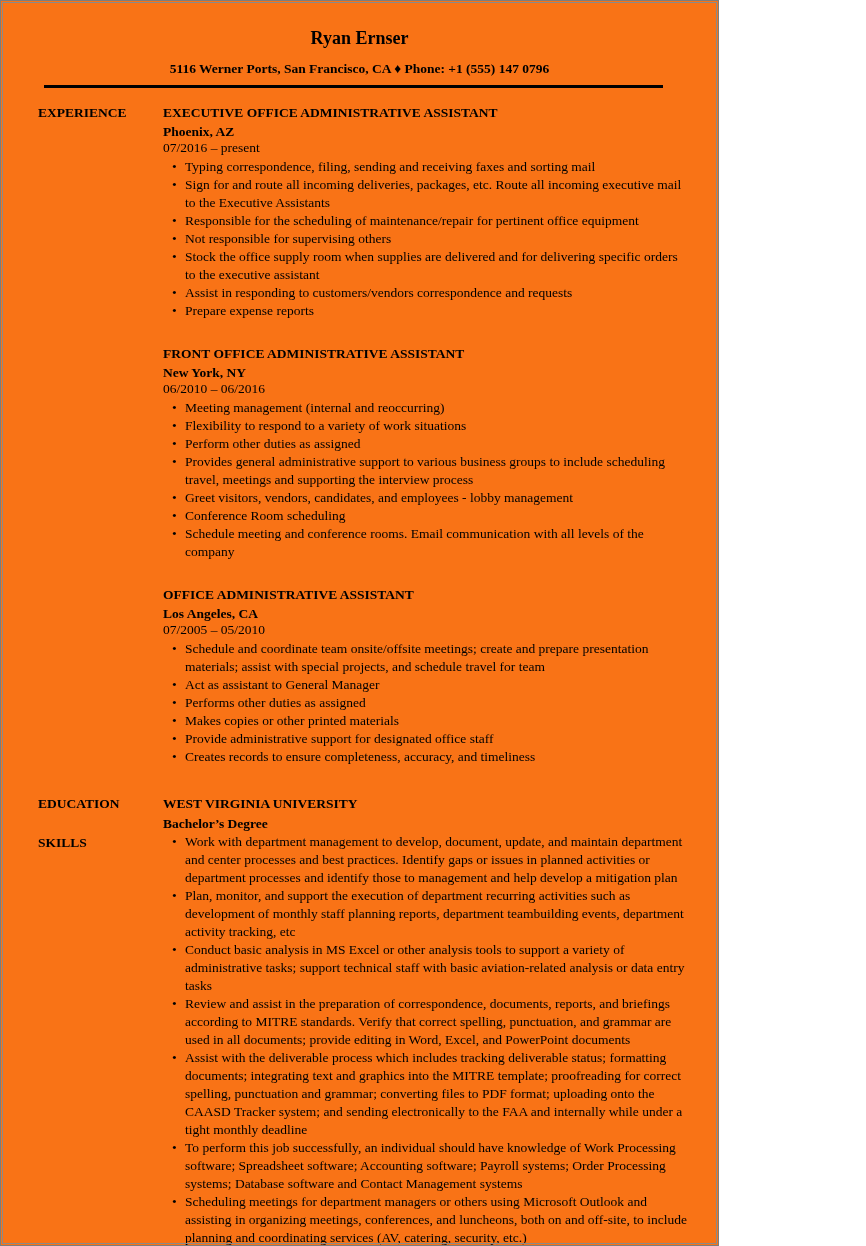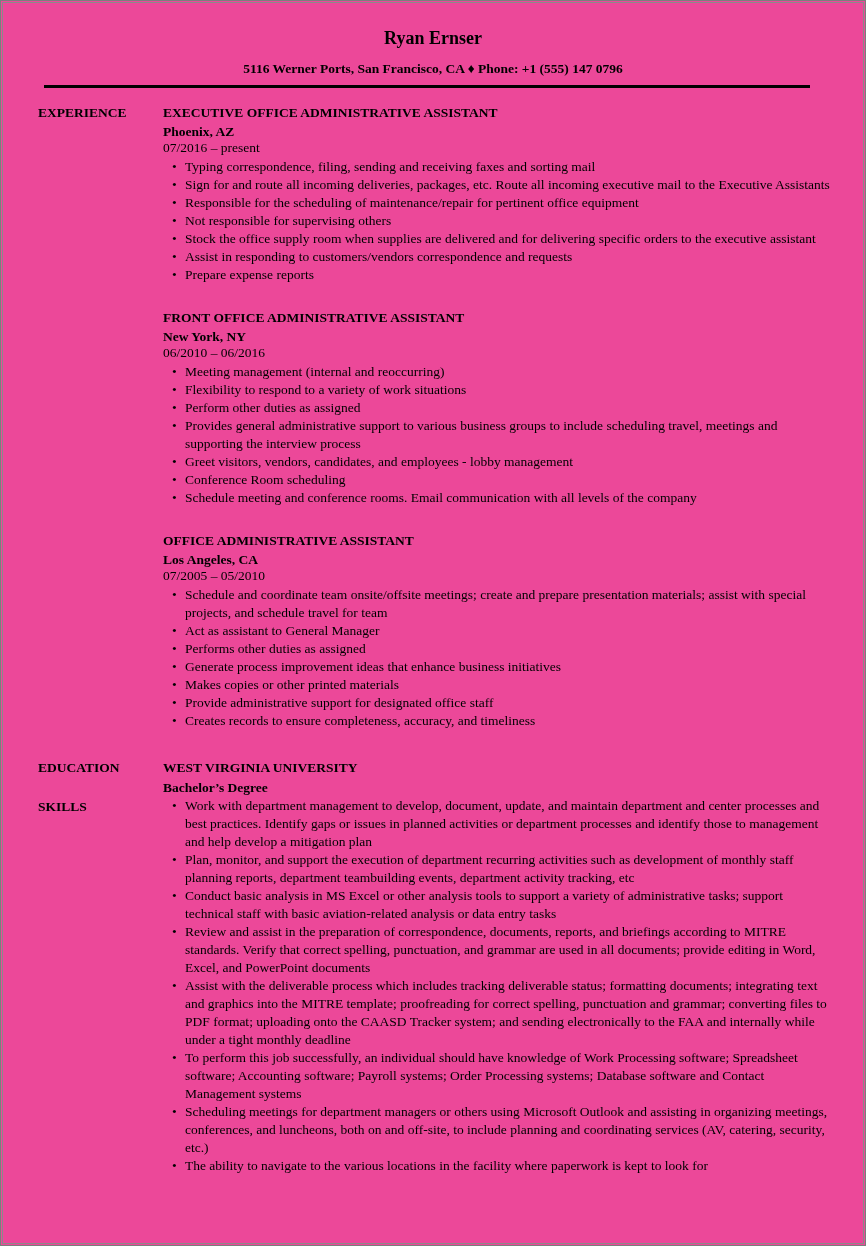--- a/index.html
+++ b/index.html
@@ -1,22 +1,22 @@
 <!DOCTYPE html>
 <html><head>
 <meta charset="utf-8">
 <style>
   * { box-sizing: border-box; }
   html, body { margin: 0; padding: 0; background: #fff; }
   .page {
     position: relative;
-    width: 866px;
+    width: 719px;
     height: 1246px;
     overflow: hidden;
-    background: #ec4899;
+    background: #f97316;
     color: #000;
     font-family: "Liberation Serif", serif;
     font-size: 13.5px;
     line-height: 18px;
   }
   
   .page::before {
     content: "";
     position: absolute;
     inset: 0;
@@ -109,21 +109,20 @@
       </article>
 
       <article class="job">
         <div class="job-title">OFFICE ADMINISTRATIVE ASSISTANT</div>
         <div class="job-location">Los Angeles, CA</div>
         <div class="job-dates">07/2005 – 05/2010</div>
         <ul class="bullets">
           <li>Schedule and coordinate team onsite/offsite meetings; create and prepare presentation materials; assist with special projects, and schedule travel for team</li>
           <li>Act as assistant to General Manager</li>
           <li>Performs other duties as assigned</li>
-          <li>Generate process improvement ideas that enhance business initiatives</li>
           <li>Makes copies or other printed materials</li>
           <li>Provide administrative support for designated office staff</li>
           <li>Creates records to ensure completeness, accuracy, and timeliness</li>
         </ul>
       </article>
 
     </div>
   </section>
 
   <section class="section section-education">

